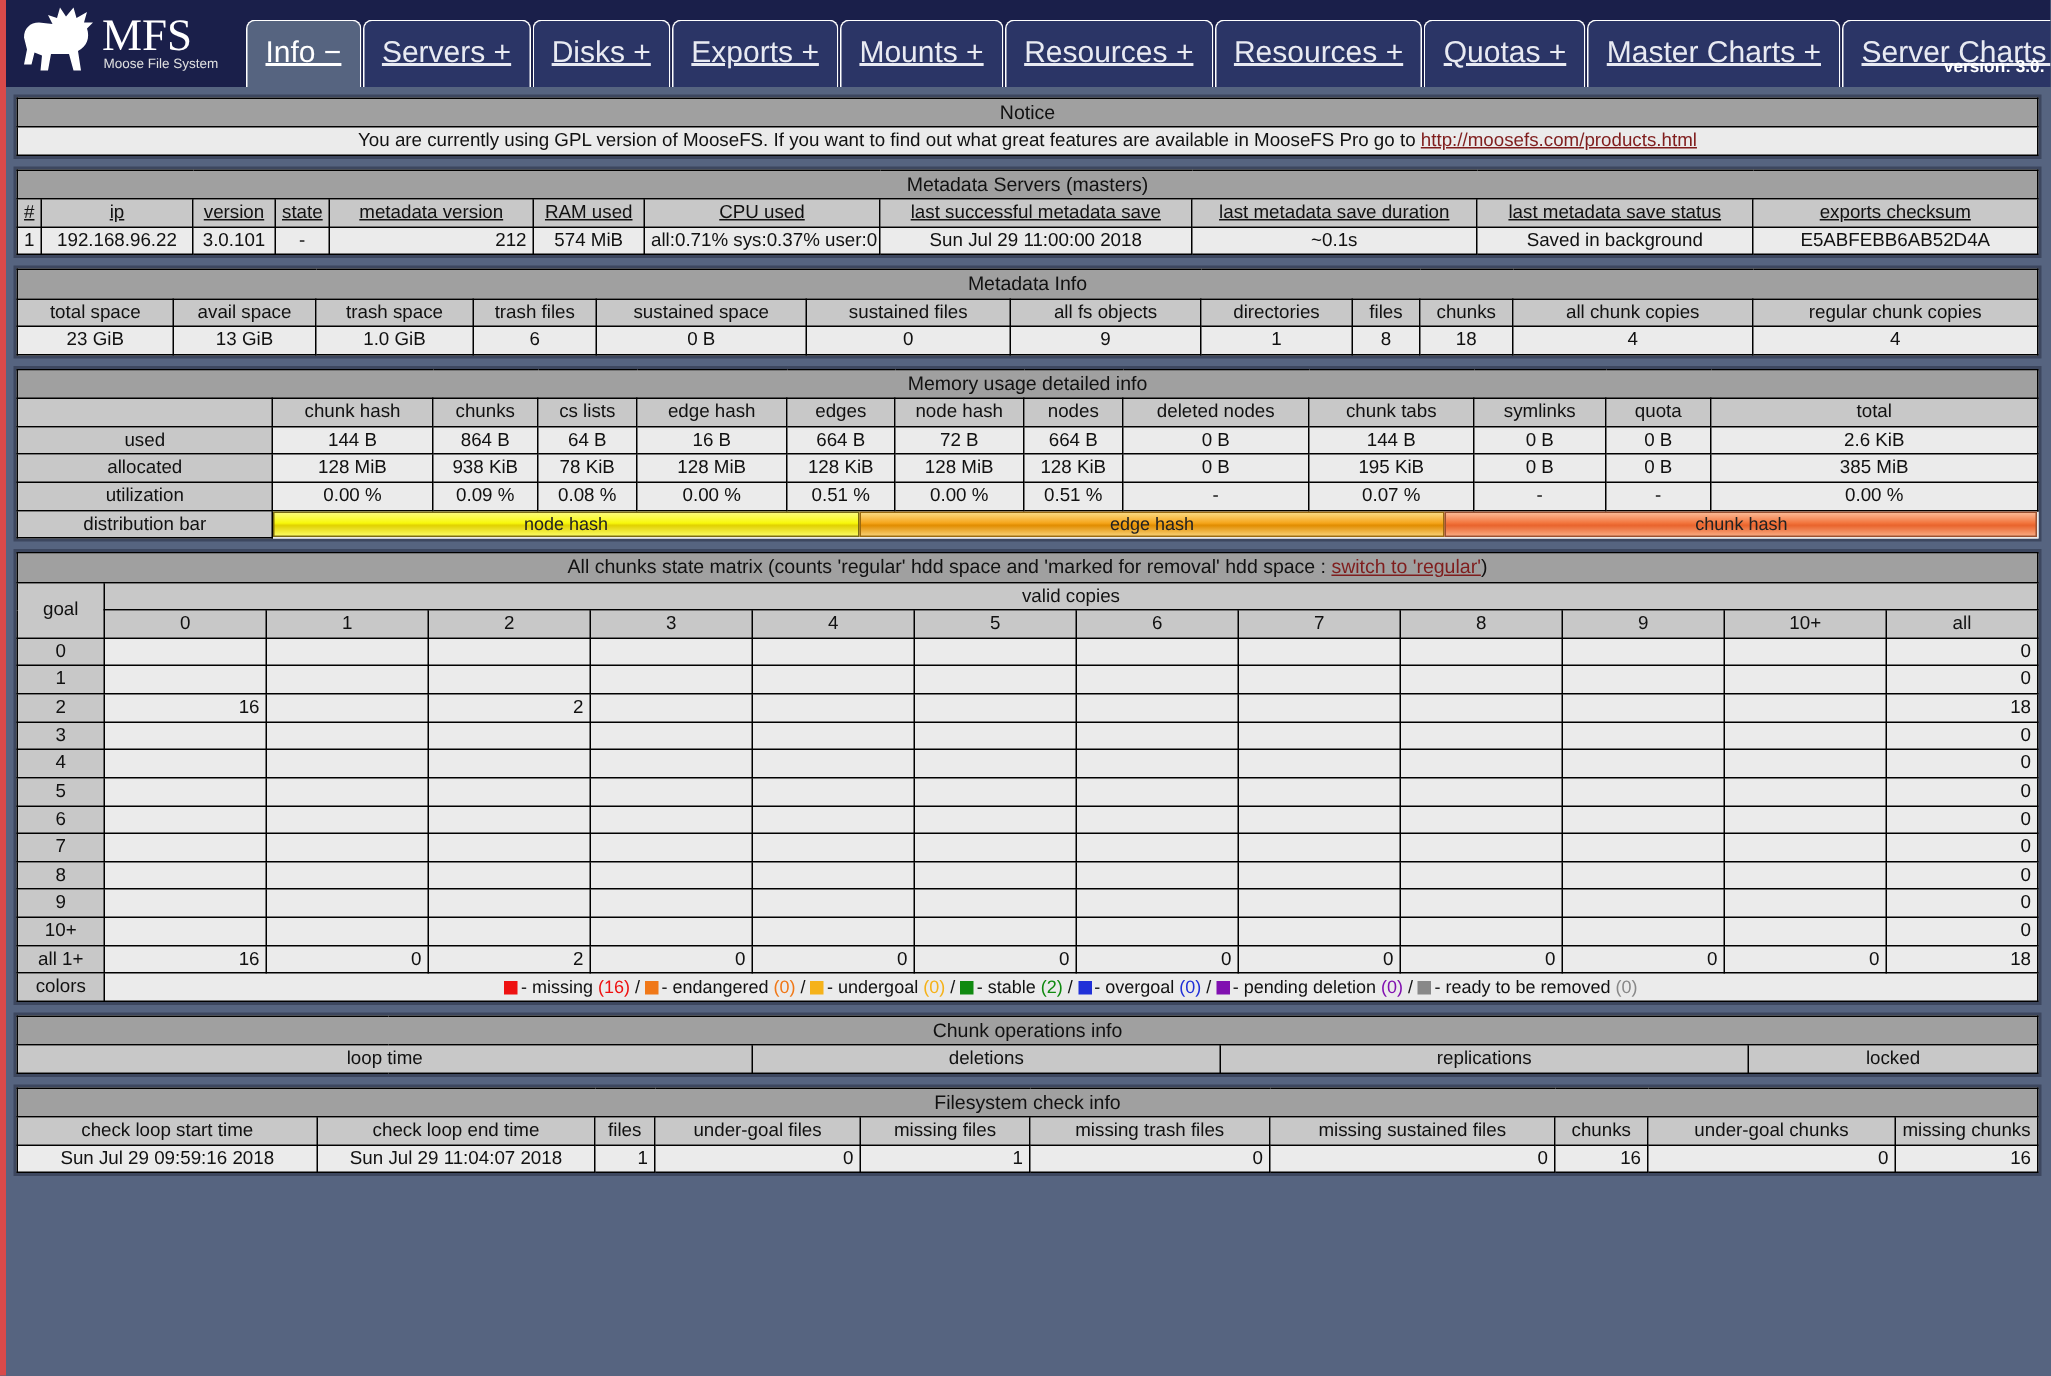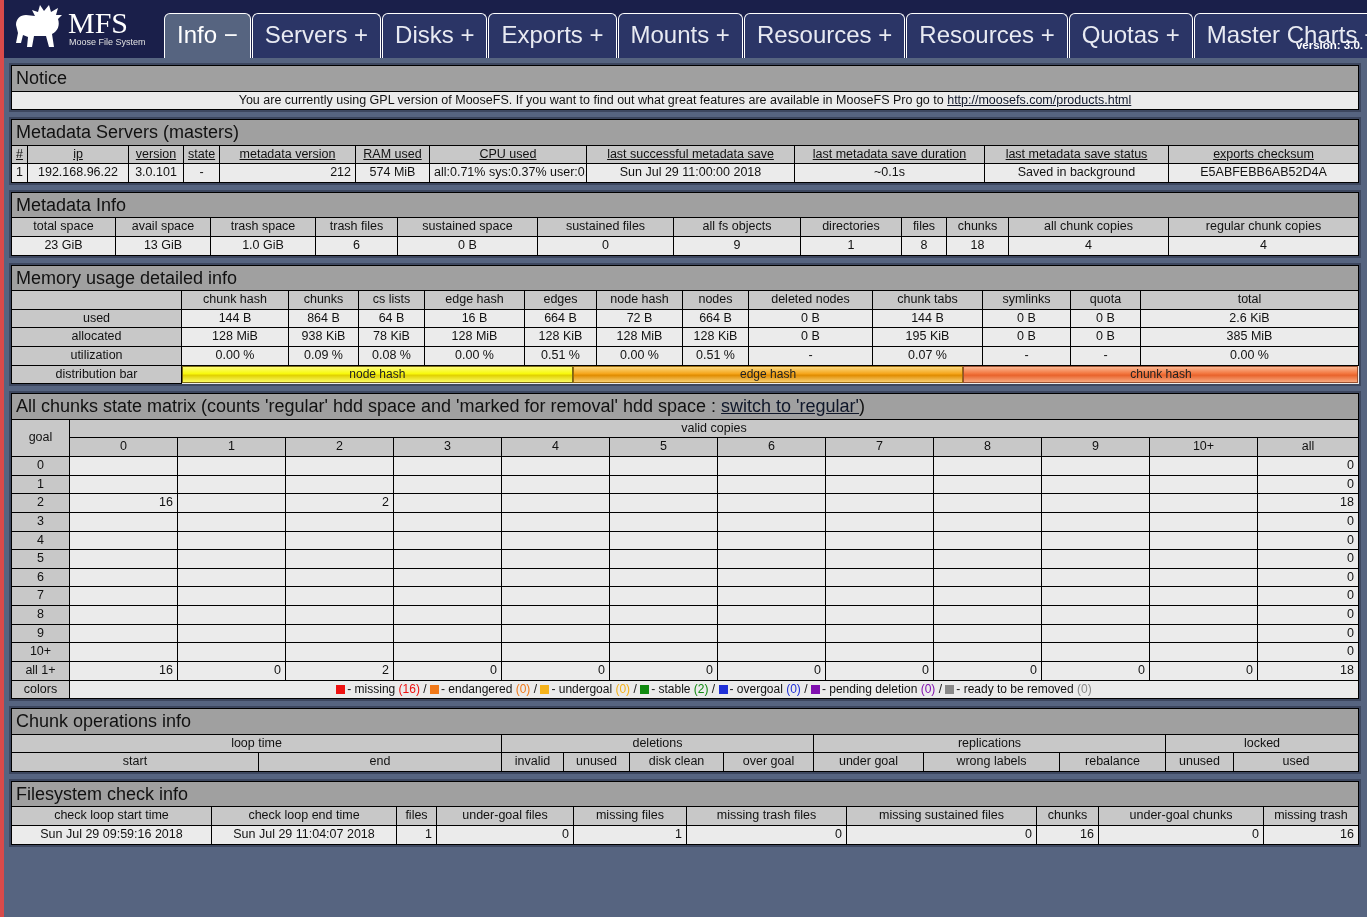--- a/index.html
+++ b/index.html
@@ -23,32 +23,33 @@
   }
   #logo-area {
     width: 160px; height: 58px;
     display: flex; align-items: center; padding-left: 6px;
     flex: 0 0 160px;
   }
   #logo-area svg { display: block; }
   #tabs { display: flex; align-items: flex-end; height: 58px; }
   .tab {
     color: #e8eaf2;
-    font-size: 24px;
+    font-size: 20px;
     padding: 7px 12px 9px 12px;
     margin-right: 1px;
     background: #2b3566;
     border: 1px solid #ffffff;
     border-bottom: none;
     border-radius: 6px 6px 0 0;
     height: 45px;
     display: flex; align-items: center;
     white-space: nowrap;
     cursor: pointer;
     line-height: 1;
+    text-decoration: underline;
   }
   .tab.active {
     background: #566480;
     color: #ffffff;
   }
   #version {
     position: absolute;
     right: 4px; bottom: 7px;
     color: #ffffff;
     font-size: 11.5px;
@@ -73,36 +74,37 @@
     border: 1px solid #000000;
     padding: 1px 4px;
     color: #111;
     font-weight: normal;
     line-height: 1.25;
     overflow: hidden;
     white-space: nowrap;
   }
   .cap {
     background: #a0a0a0;
+    text-align: center;
     font-weight: bold;
-    font-size: 18px;
+    font-size: 13px;
     padding: 2px 4px;
   }
   .hdr {
     background: #c8c8c8;
     text-align: center;
     font-weight: bold;
     font-size: 12.5px;
   }
   .hdr.u { text-decoration: underline; }
   .row { background: #ebebeb; }
   .c { text-align: center; }
   .r { text-align: right; }
   .notice-text { background: #ebebeb; text-align: center; padding: 3px; font-size: 12.5px; }
-  a.lnk { color: #0f172a; text-decoration: underline; }
+  a.lnk { color: #7f1d1d; text-decoration: underline; }
   .green { color: #128a12; margin-top: 26px; }
   .red { color: #e03030; }
 
   
   .distbar { padding: 0 !important; border: none !important; }
   .distwrap { display: flex; height: 17px; width: 100%; }
   .seg {
     display: flex; align-items: center; justify-content: center;
     font-size: 12px; color: #222;
     border: 1px solid #7a6a12;
@@ -604,33 +606,20 @@
     <tbody>
         <tr>
           <td class="cap" colspan="11">Chunk operations info</td>
         </tr>
     <tr>
       <td class="hdr" colspan="2">loop time</td>
       <td class="hdr" colspan="4">deletions</td>
       <td class="hdr" colspan="3">replications</td>
       <td class="hdr" colspan="2">locked</td>
     </tr>
-    <tr>
-      <td class="hdr">start</td>
-      <td class="hdr">end</td>
-      <td class="hdr">invalid</td>
-      <td class="hdr">unused</td>
-      <td class="hdr">disk clean</td>
-      <td class="hdr">over goal</td>
-      <td class="hdr">under goal</td>
-      <td class="hdr">wrong labels</td>
-      <td class="hdr">rebalance</td>
-      <td class="hdr">unused</td>
-      <td class="hdr">used</td>
-    </tr>
   </tbody>
     </table>
 </div>
 
 <div class="block">
   <table class="t" id="tbl-fscheck">
     <colgroup>
       <col style="width:200px">
         <col style="width:185px">
         <col style="width:40px">
@@ -649,21 +638,21 @@
     <tr>
       <td class="hdr">check loop start time</td>
       <td class="hdr">check loop end time</td>
       <td class="hdr">files</td>
       <td class="hdr">under-goal files</td>
       <td class="hdr">missing files</td>
       <td class="hdr">missing trash files</td>
       <td class="hdr">missing sustained files</td>
       <td class="hdr">chunks</td>
       <td class="hdr">under-goal chunks</td>
-      <td class="hdr">missing trash</td>
+      <td class="hdr">missing chunks</td>
     </tr>
     <tr class="row">
       <td class="c">Sun Jul 29 09:59:16 2018</td>
       <td class="c">Sun Jul 29 11:04:07 2018</td>
       <td class="r">1</td>
       <td class="r">0</td>
       <td class="r">1</td>
       <td class="r">0</td>
       <td class="r">0</td>
       <td class="r">16</td>

